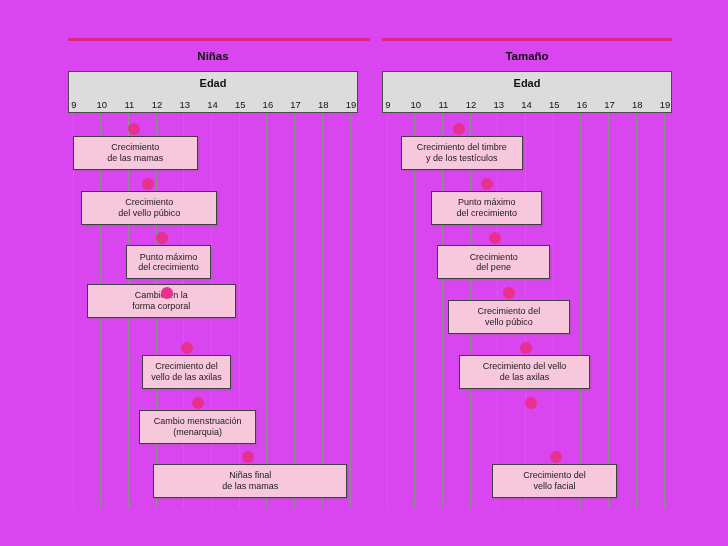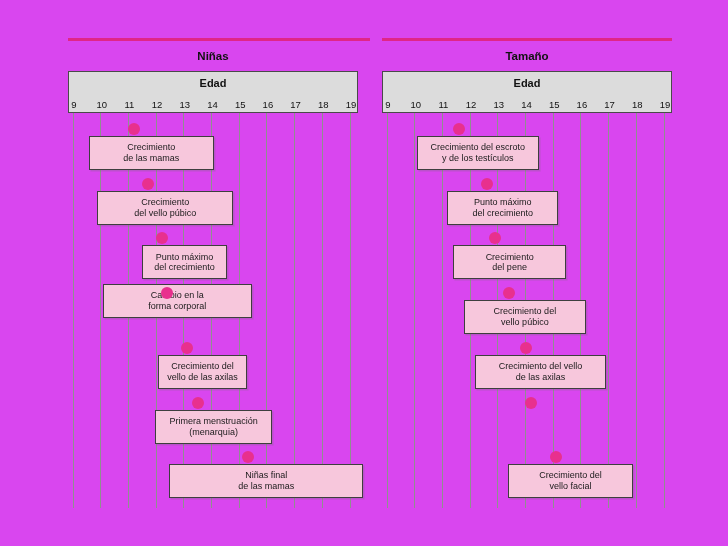--- a/index.html
+++ b/index.html
@@ -21,21 +21,21 @@
     background:var(--header-fill);border:1.6px solid var(--header-border);box-sizing:border-box;}
   .age-label{position:absolute;top:5px;left:0;width:100%;text-align:center;
     font-weight:bold;font-size:11px;color:#111;}
   .age-ticks{position:absolute;bottom:0;left:0;width:100%;height:16px;}
   .tick{position:absolute;bottom:2px;transform:translateX(-50%);font-size:9.5px;color:#111;}
   .grid{position:absolute;top:75px;left:0;width:290px;height:395px;}
   .gridline{position:absolute;top:0;width:1px;height:100%;background:var(--grid-line);}
   .event-box{position:absolute;box-sizing:border-box;height:34px;background:var(--box-fill);
     border:1.7px solid var(--box-border);box-shadow:1.5px 1.5px 0 rgba(110,110,110,0.28);
     display:flex;align-items:center;justify-content:center;text-align:center;
-    font-size:9px;line-height:1.2;color:#1a1a1a;white-space:pre-line;z-index:2;margin-left:16px;}
+    font-size:9px;line-height:1.2;color:#1a1a1a;white-space:pre-line;z-index:2;}
   .peak-dot{position:absolute;width:12px;height:12px;border-radius:50%;
     background:var(--dot-pink);z-index:3;}
 </style>
 </head>
 <body>
 
 <div class="canvas">
 
   <section class="panel panel-left">
     <div class="rule"></div>
@@ -76,21 +76,21 @@
         <div class="peak-dot" style="left: 73.79px; top: 64.7px;"></div>
         <div class="event-box" style="left: 57.63px; top: 132.4px; width: 85.87px;">Punto máximo
 del crecimiento</div>
         <div class="peak-dot" style="left: 87.64px; top: 119.4px;"></div>
         <div class="event-box" style="left: 18.85px; top: 171px; width: 149px;">Cambio en la
 forma corporal</div>
         <div class="peak-dot" style="left: 93.18px; top: 174.1px;"></div>
         <div class="event-box" style="left: 74.25px; top: 241.8px; width: 88.64px;">Crecimiento del
 vello de las axilas</div>
         <div class="peak-dot" style="left: 112.57px; top: 228.8px;"></div>
-        <div class="event-box" style="left: 71.48px; top: 296.5px; width: 116.34px;">Primera menstruación
+        <div class="event-box" style="left: 71.48px; top: 296.5px; width: 116.34px;">Cambio menstruación
 (menarquia)</div>
         <div class="peak-dot" style="left: 123.65px; top: 283.5px;"></div>
         <div class="event-box" style="left: 85.33px; top: 351.2px; width: 193.9px;">Niñas final
 de las mamas</div>
         <div class="peak-dot" style="left: 173.51px; top: 338.2px;"></div>
       </div>
   </section>
 
   <section class="panel panel-right">
     <div class="rule"></div>
@@ -116,21 +116,21 @@
         <div class="gridline" style="left: 32.2px;"></div>
         <div class="gridline" style="left: 59.9px;"></div>
         <div class="gridline" style="left: 87.6px;"></div>
         <div class="gridline" style="left: 115.3px;"></div>
         <div class="gridline" style="left: 143px;"></div>
         <div class="gridline" style="left: 170.7px;"></div>
         <div class="gridline" style="left: 198.4px;"></div>
         <div class="gridline" style="left: 226.1px;"></div>
         <div class="gridline" style="left: 253.8px;"></div>
         <div class="gridline" style="left: 281.5px;"></div>
-        <div class="event-box" style="left: 18.85px; top: 23px; width: 121.88px;">Crecimiento del escroto
+        <div class="event-box" style="left: 18.85px; top: 23px; width: 121.88px;">Crecimiento del timbre
 y de los testículos</div>
         <div class="peak-dot" style="left: 71.02px; top: 10px;"></div>
         <div class="event-box" style="left: 49.32px; top: 77.7px; width: 110.8px;">Punto máximo
 del crecimiento</div>
         <div class="peak-dot" style="left: 98.72px; top: 64.7px;"></div>
         <div class="event-box" style="left: 54.86px; top: 132.4px; width: 113.57px;">Crecimiento
 del pene</div>
         <div class="peak-dot" style="left: 107.03px; top: 119.4px;"></div>
         <div class="event-box" style="left: 65.94px; top: 187.1px; width: 121.88px;">Crecimiento del
 vello púbico</div>

